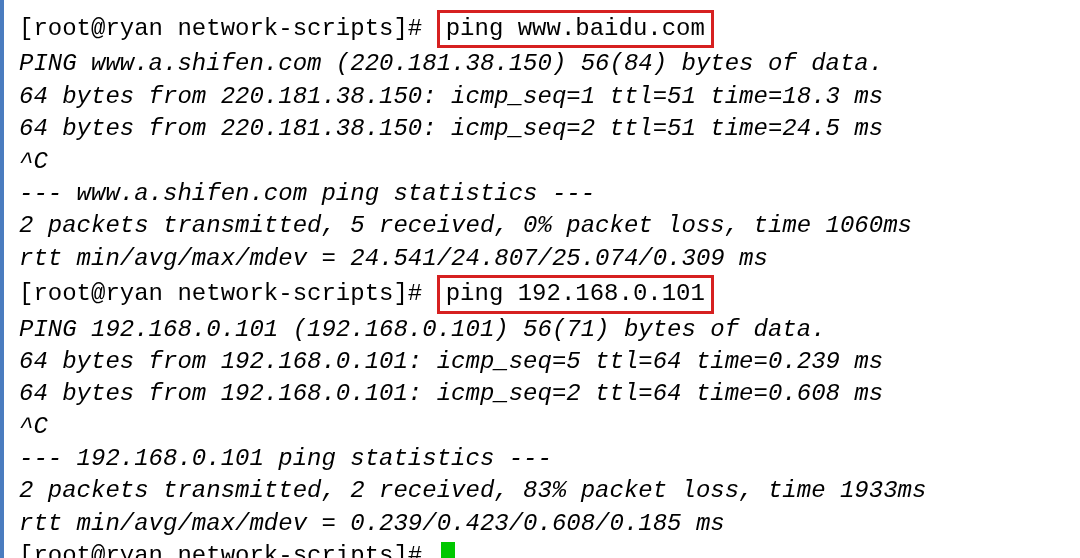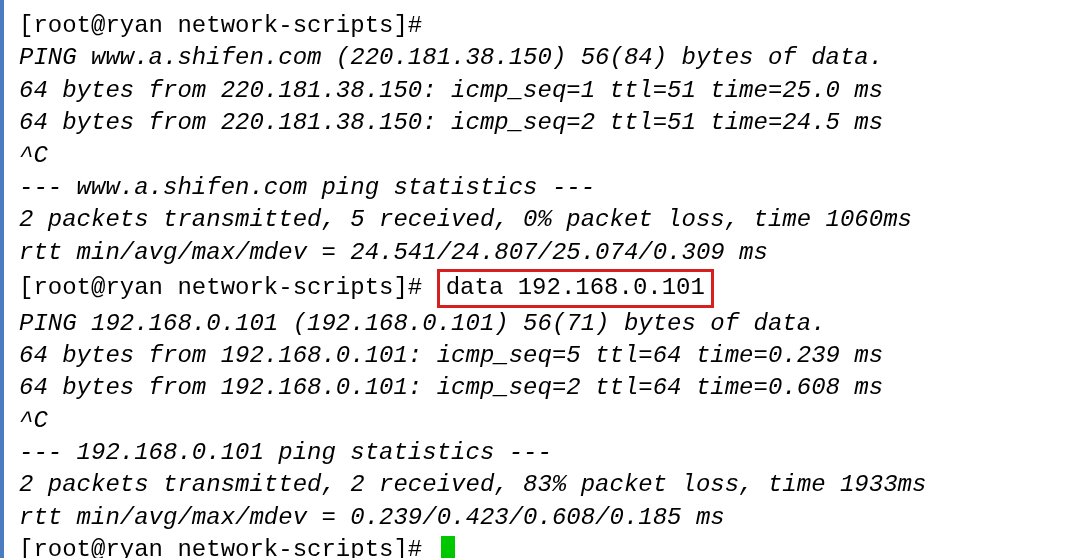--- a/index.html
+++ b/index.html
@@ -43,33 +43,34 @@
       background: #00c800;
       vertical-align: middle;
       margin-left: 4px;
     }
   </style>
 </head>
 <body>
 
 <div class="prompt-line">
   <span class="prompt">[root@ryan network-scripts]# </span>
+  <span class="highlight-box">ping www.baidu.com</span>
 </div>
 
 <span class="line">PING www.a.shifen.com (220.181.38.150) 56(84) bytes of data.</span>
-<span class="line">64 bytes from 220.181.38.150: icmp_seq=1 ttl=51 time=25.0 ms</span>
+<span class="line">64 bytes from 220.181.38.150: icmp_seq=1 ttl=51 time=18.3 ms</span>
 <span class="line">64 bytes from 220.181.38.150: icmp_seq=2 ttl=51 time=24.5 ms</span>
 <span class="line">^C</span>
 <span class="line">--- www.a.shifen.com ping statistics ---</span>
 <span class="line">2 packets transmitted, 5 received, 0% packet loss, time 1060ms</span>
 <span class="line">rtt min/avg/max/mdev = 24.541/24.807/25.074/0.309 ms</span>
 
 <div class="prompt-line">
   <span class="prompt">[root@ryan network-scripts]# </span>
-  <span class="highlight-box">data 192.168.0.101</span>
+  <span class="highlight-box">ping 192.168.0.101</span>
 </div>
 
 <span class="line">PING 192.168.0.101 (192.168.0.101) 56(71) bytes of data.</span>
 <span class="line">64 bytes from 192.168.0.101: icmp_seq=5 ttl=64 time=0.239 ms</span>
 <span class="line">64 bytes from 192.168.0.101: icmp_seq=2 ttl=64 time=0.608 ms</span>
 <span class="line">^C</span>
 <span class="line">--- 192.168.0.101 ping statistics ---</span>
 <span class="line">2 packets transmitted, 2 received, 83% packet loss, time 1933ms</span>
 <span class="line">rtt min/avg/max/mdev = 0.239/0.423/0.608/0.185 ms</span>
 

